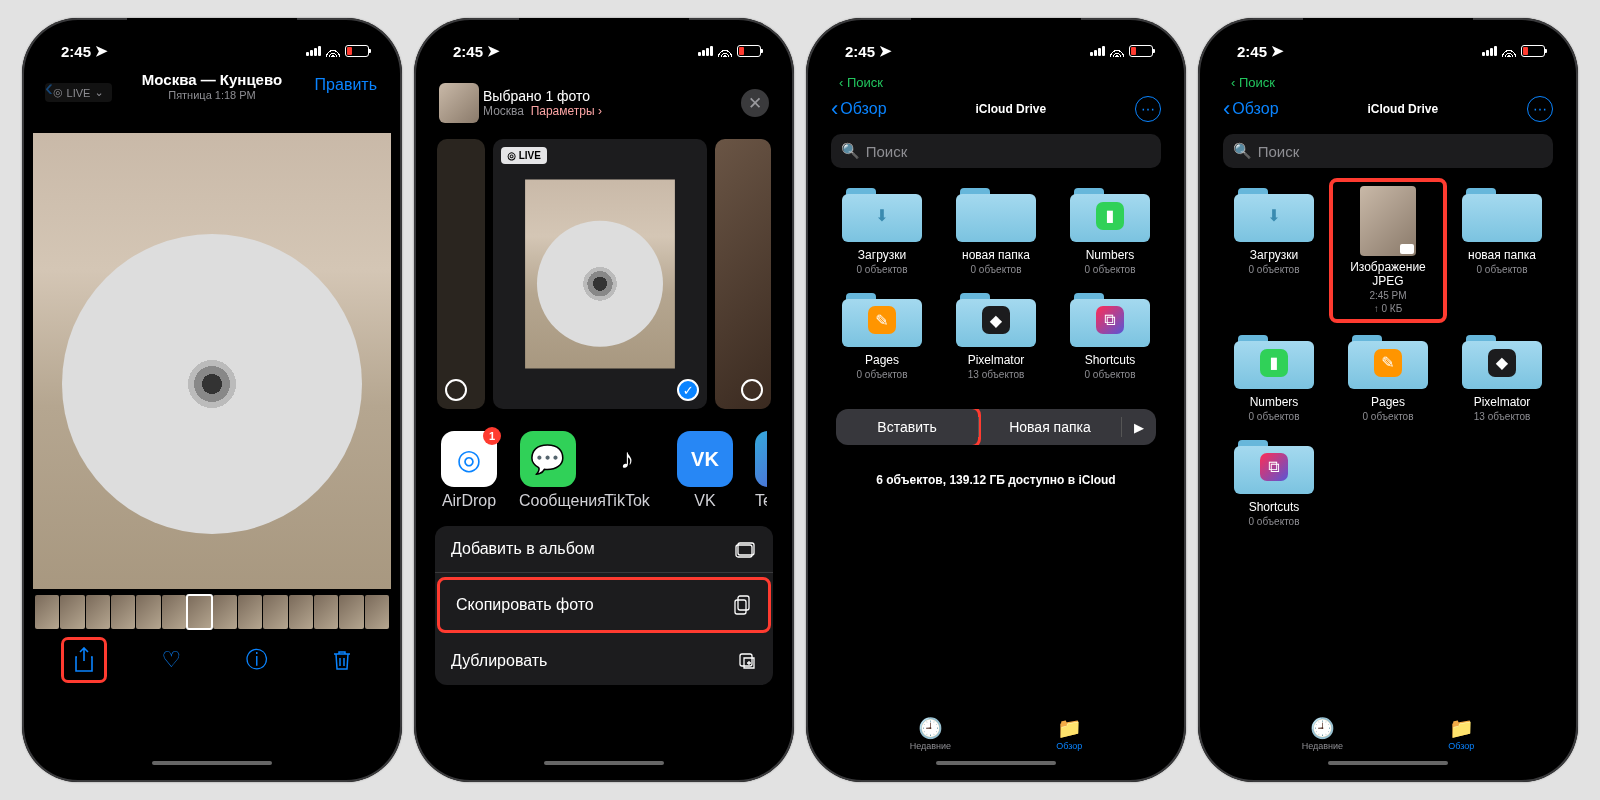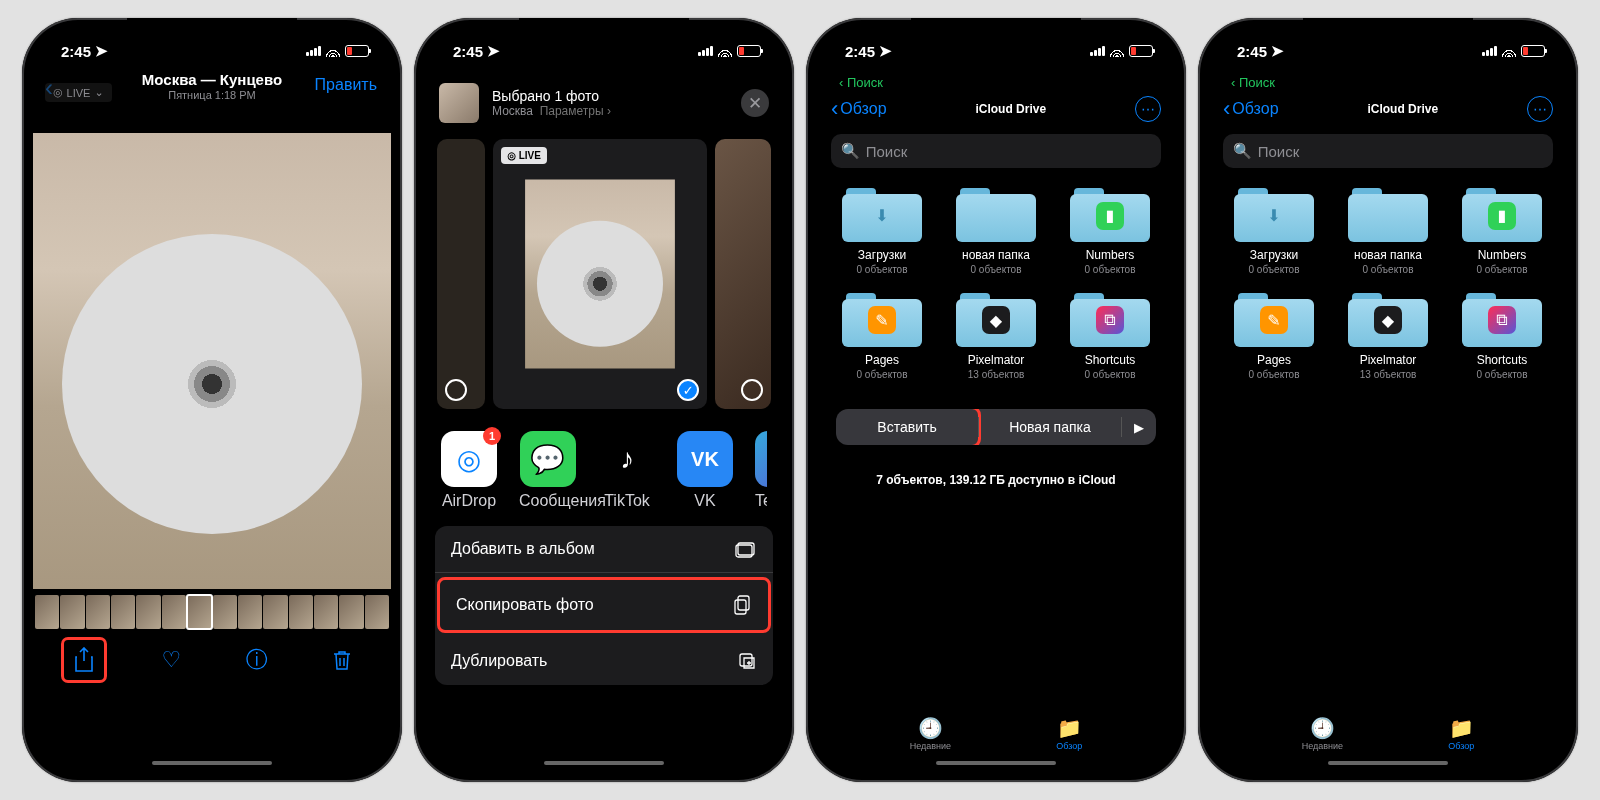--- a/index.html
+++ b/index.html
@@ -41,25 +41,25 @@
   }
   .p1 .strip { display:flex; height:34px; margin-top:6px; padding:0 2px; gap:1px; }
   .p1 .strip div { flex:1; background:linear-gradient(135deg,#7a6a5a,#b5a690); border-radius:2px; }
   .p1 .strip div.sel { outline:2px solid #fff; outline-offset:-1px; }
   .p1 .toolbar { display:flex; justify-content:space-around; align-items:center; height:50px; padding:0 6px; margin-top:6px; }
   .p1 .tb-btn { width:40px; height:36px; display:flex; align-items:center; justify-content:center; color:#0a84ff; font-size:22px; }
   .p1 .share-hl { width:44px; height:44px; display:flex; align-items:center; justify-content:center; }
 
   
   .p2 .sheet { position:absolute; inset:0; background:#000; }
-  .p2 .head { display:flex; align-items:center; gap:13px; padding:10px 14px; }
+  .p2 .head { display:flex; align-items:center; gap:4px; padding:10px 14px; }
   .p2 .thumb { width:40px; height:40px; border-radius:6px; background:linear-gradient(135deg,#c9b9a8,#8a7a6a); }
   .p2 .htxt .t1 { font-size:14px; font-weight:500; }
   .p2 .htxt .t2 { font-size:12px; color:#8e8e93; }
-  .p2 .htxt .t2 .lnk { color:#737373; }
+  .p2 .htxt .t2 .lnk { color:#fca5a5; }
   .p2 .close { margin-left:auto; width:28px; height:28px; border-radius:14px; background:#3a3a3c; color:#9a9a9e; display:flex; align-items:center; justify-content:center; font-size:17px; }
   .p2 .bigthumb-row { display:flex; gap:8px; padding:6px 12px 12px; }
   .p2 .bigthumb { width:222px; height:270px; border-radius:10px; position:relative; overflow:hidden; background:#1c1c1e; }
   .p2 .bigthumb .disc-scene{transform:scale(.7)}
   .p2 .bigthumb .live-badge { position:absolute; left:8px; top:8px; background:#e5e5e7; color:#000; font-size:10px; font-weight:600; padding:3px 6px; border-radius:4px; }
   .p2 .check { position:absolute; right:8px; bottom:8px; width:22px; height:22px; border-radius:11px; border:2px solid #fff; background:#0a84ff; display:flex; align-items:center; justify-content:center; font-size:13px; }
   .p2 .side { width:58px; height:270px; border-radius:10px; background:linear-gradient(135deg,#6a5545,#3a2a20); position:relative; }
   .p2 .side .uncheck { position:absolute; right:8px; bottom:8px; width:22px; height:22px; border-radius:11px; border:2px solid #fff; }
   .p2 .apps { display:flex; gap:22px; padding:10px 16px 4px; align-items:flex-start; }
   .p2 .app { width:58px; text-align:center; }
@@ -367,21 +367,21 @@
   </div>
 
   <div class="ctx">
     <div class="ctx-hl"><span>Вставить</span></div>
     <div class="sep"></div>
     <div>Новая папка</div>
     <div class="sep"></div>
     <div class="arrow">▶</div>
   </div>
 
-  <div class="storage">7 объектов, 139.12 ГБ доступно в iCloud</div>
+  <div class="storage">6 объектов, 139.12 ГБ доступно в iCloud</div>
 
   <div class="tabbar">
     <div class="tab"><span class="tic">🕘</span><span>Недавние</span></div>
     <div class="tab active"><span class="tic">📁</span><span>Обзор</span></div>
   </div>
   <div class="home-ind"></div>
 </div>
     </div>
 
 <div class="phone p4 files">
@@ -420,20 +420,25 @@
         </div>
 
   <div class="grid">
     <div class="item">
       <div class="folder">
               <div class="ficon" style="color:#3a8bb0">⬇</div>
             </div>
       <div class="fname">Загрузки</div>
             <div class="fmeta">0 объектов</div>
     </div>
+    <div class="item item-hl">
+      <div class="filethumb"></div>
+      <div class="fname">Изображение JPEG</div>
+      <div class="fmeta"><span>2:45 PM</span><br><span>↑ 0 КБ</span></div>
+    </div>
     <div class="item">
       <div class="folder"></div>
       <div class="fname">новая папка</div>
             <div class="fmeta">0 объектов</div>
     </div>
     <div class="item">
       <div class="folder">
               <div class="ficon" style="background:#30d158">▮</div>
             </div>
       <div class="fname">Numbers</div>

